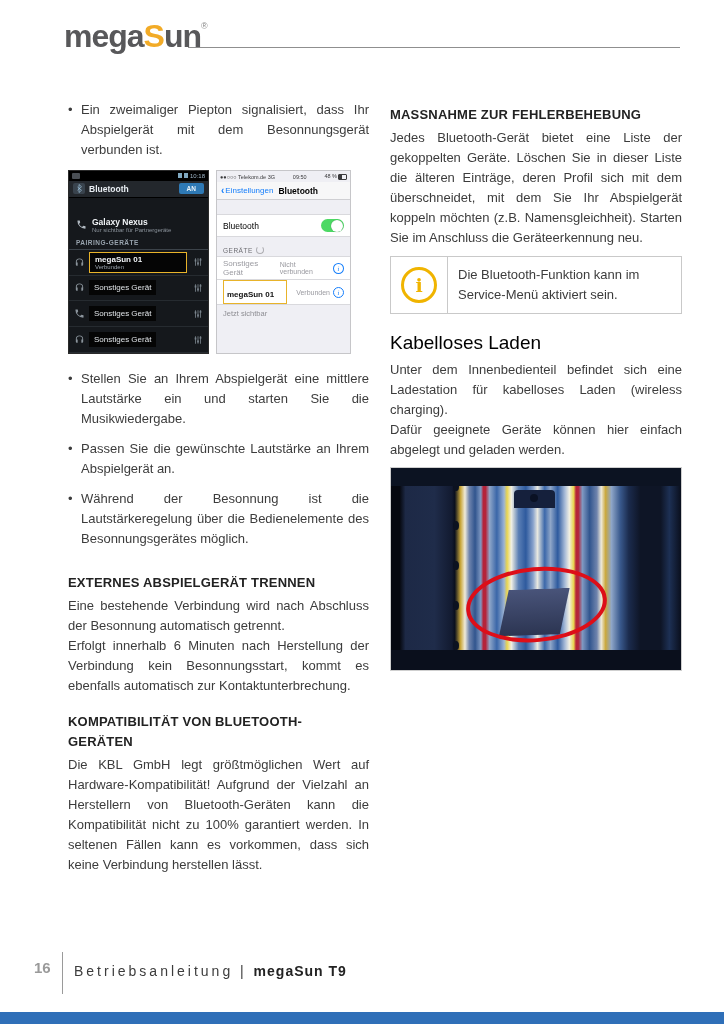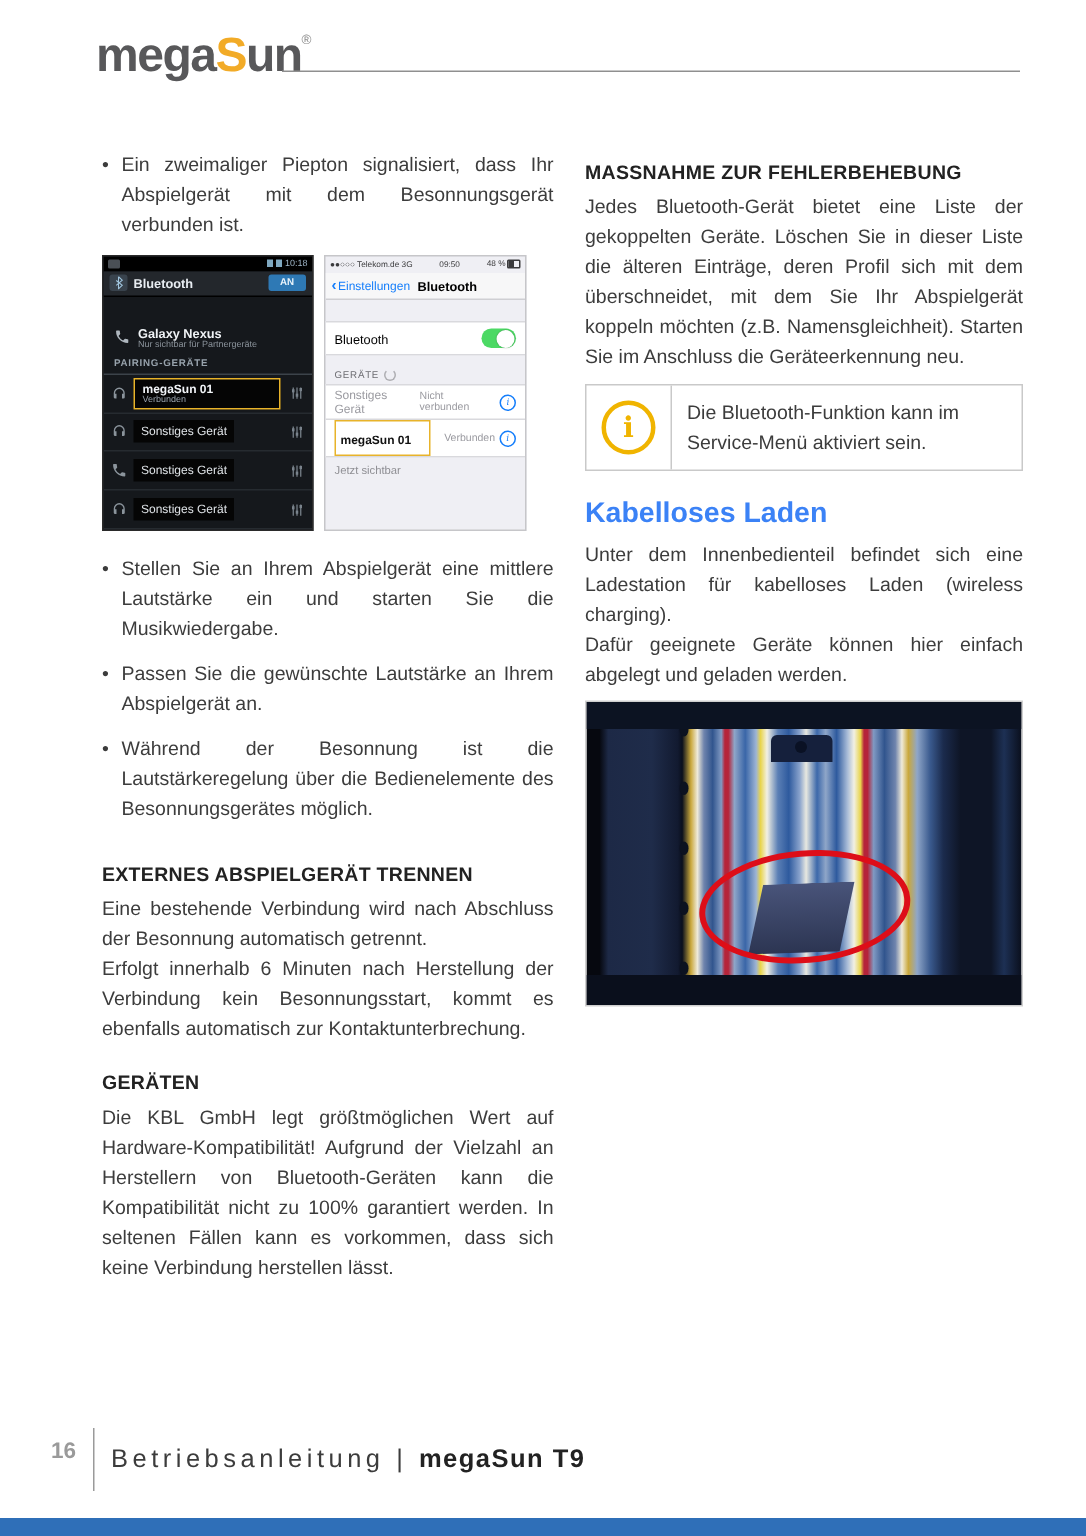--- a/index.html
+++ b/index.html
@@ -92,21 +92,21 @@
 
   
   .note{border:1px solid #c9c9c9;display:flex;margin:8px 0 0 0;height:58px;box-sizing:border-box;background:#fff;}
   .note-icon-cell{flex:0 0 56px;border-right:1px solid #c9c9c9;display:flex;align-items:center;justify-content:center;}
   .note-i{width:30px;height:30px;border:3px solid #F0B400;border-radius:50%;display:flex;
           align-items:center;justify-content:center;color:#F0B400;font-weight:bold;font-size:19px;}
   .note-i::after{content:"i";font-family:"DejaVu Serif",serif;}
   .note-text{padding:8px 10px;font-size:13px;line-height:20px;color:#3c3c3c;text-align:left;}
 
   
-  .red-title{font-size:19px;font-weight:bold;color:#3b82f6;margin:18px 0 6px 0;}
+  .red-title{font-size:19px;font-weight:normal;color:#000000;margin:18px 0 6px 0;}
 
   
   .photo{position:relative;width:292px;height:204px;margin-top:7px;border:1px solid #cfcfcf;
          box-sizing:border-box;overflow:hidden;
          background:linear-gradient(90deg,
            #06080f 0%,#06080f 3%,#1d2946 5%,#1f2c4a 15%,#121a30 21%,#0a0f1d 22%,
            #caa83c 24%,#efead9 25.5%,#6f84ad 27%,#31558e 29%,#8099c2 31%,
            #b5243a 31.8%,#b5243a 32.6%,#8fa6c8 34%,#3a66a8 36.5%,#9db4d4 39%,
            #e8d44c 40%,#f2f0e4 41.5%,#5b7fb5 44%,#2e5a9e 46.5%,#88a2cc 49%,
            #e8e8e0 50.5%,#3c68aa 53%,#8fa6c8 55%,#2e5a9e 57.5%,#a9bcd8 60%,
@@ -141,21 +141,21 @@
            clip-path:polygon(16% 0,100% 0,84% 100%,0 100%);}
   .ph-ellipse{position:absolute;left:26%;top:49%;width:46%;height:33%;border:4px solid #dd0e18;
               border-radius:50%;transform:rotate(-5deg);}
 
   
   .svgicon{display:inline-flex;align-items:center;justify-content:center;}
 
   
   .footer-num{position:absolute;left:34px;top:959px;font-size:15px;font-weight:bold;color:#9a9a9a;}
   .footer-rule{position:absolute;left:62px;top:952px;width:1px;height:42px;background:#9a9a9a;}
-  .footer-text{position:absolute;left:74px;top:963px;font-size:17px;color:#3c3c3c;letter-spacing:3px;text-align:right;}
+  .footer-text{position:absolute;left:74px;top:963px;font-size:14px;color:#3c3c3c;letter-spacing:3px;text-align:right;}
   .footer-text b{letter-spacing:1px;color:#222;}
   .bottom-bar{position:absolute;left:0;bottom:0;width:100%;height:12px;background:#2F6FB8;}
 </style>
 </head>
 <body>
 
 <div class="page">
 
   <div class="logo"><span>mega</span><span class="accent">S</span><span>un</span><sup>®</sup></div>
   <div class="header-rule"></div>
@@ -349,20 +349,21 @@
       <span class="dot">•</span>
       <span class="bullet-text">Während der Besonnung ist die Lautstärkeregelung über die Bedienelemente des Besonnungsgerätes möglich.</span>
     </div>
 
     <div class="gap14"></div>
     <h3 class="sec">EXTERNES ABSPIELGERÄT TRENNEN</h3>
     <p class="body">Eine bestehende Verbindung wird nach Abschluss der Besonnung automatisch getrennt.</p>
     <p class="body">Erfolgt innerhalb 6 Minuten nach Herstellung der Verbindung kein Besonnungsstart, kommt es ebenfalls automatisch zur Kontaktunterbrechung.</p>
 
     <div class="gap16"></div>
+    <h3 class="sec" style="margin-bottom:0;">KOMPATIBILITÄT VON BLUETOOTH-</h3>
     <h3 class="sec">GERÄTEN</h3>
     <p class="body">Die KBL GmbH legt größtmöglichen Wert auf Hardware-Kompatibilität! Aufgrund der Vielzahl an Herstellern von Bluetooth-Geräten kann die Kompatibilität nicht zu 100% garantiert werden. In seltenen Fällen kann es vorkommen, dass sich keine Verbindung herstellen lässt.</p>
   </div>
 
   <div class="col-right">
     <h3 class="sec">MASSNAHME ZUR FEHLERBEHEBUNG</h3>
     <p class="body">Jedes Bluetooth-Gerät bietet eine Liste der gekoppelten Geräte. Löschen Sie in dieser Liste die älteren Einträge, deren Profil sich mit dem überschneidet, mit dem Sie Ihr Abspielgerät koppeln möchten (z.B. Namensgleichheit). Starten Sie im Anschluss die Geräteerkennung neu.</p>
 
     <div class="note">
       <div class="note-icon-cell">

